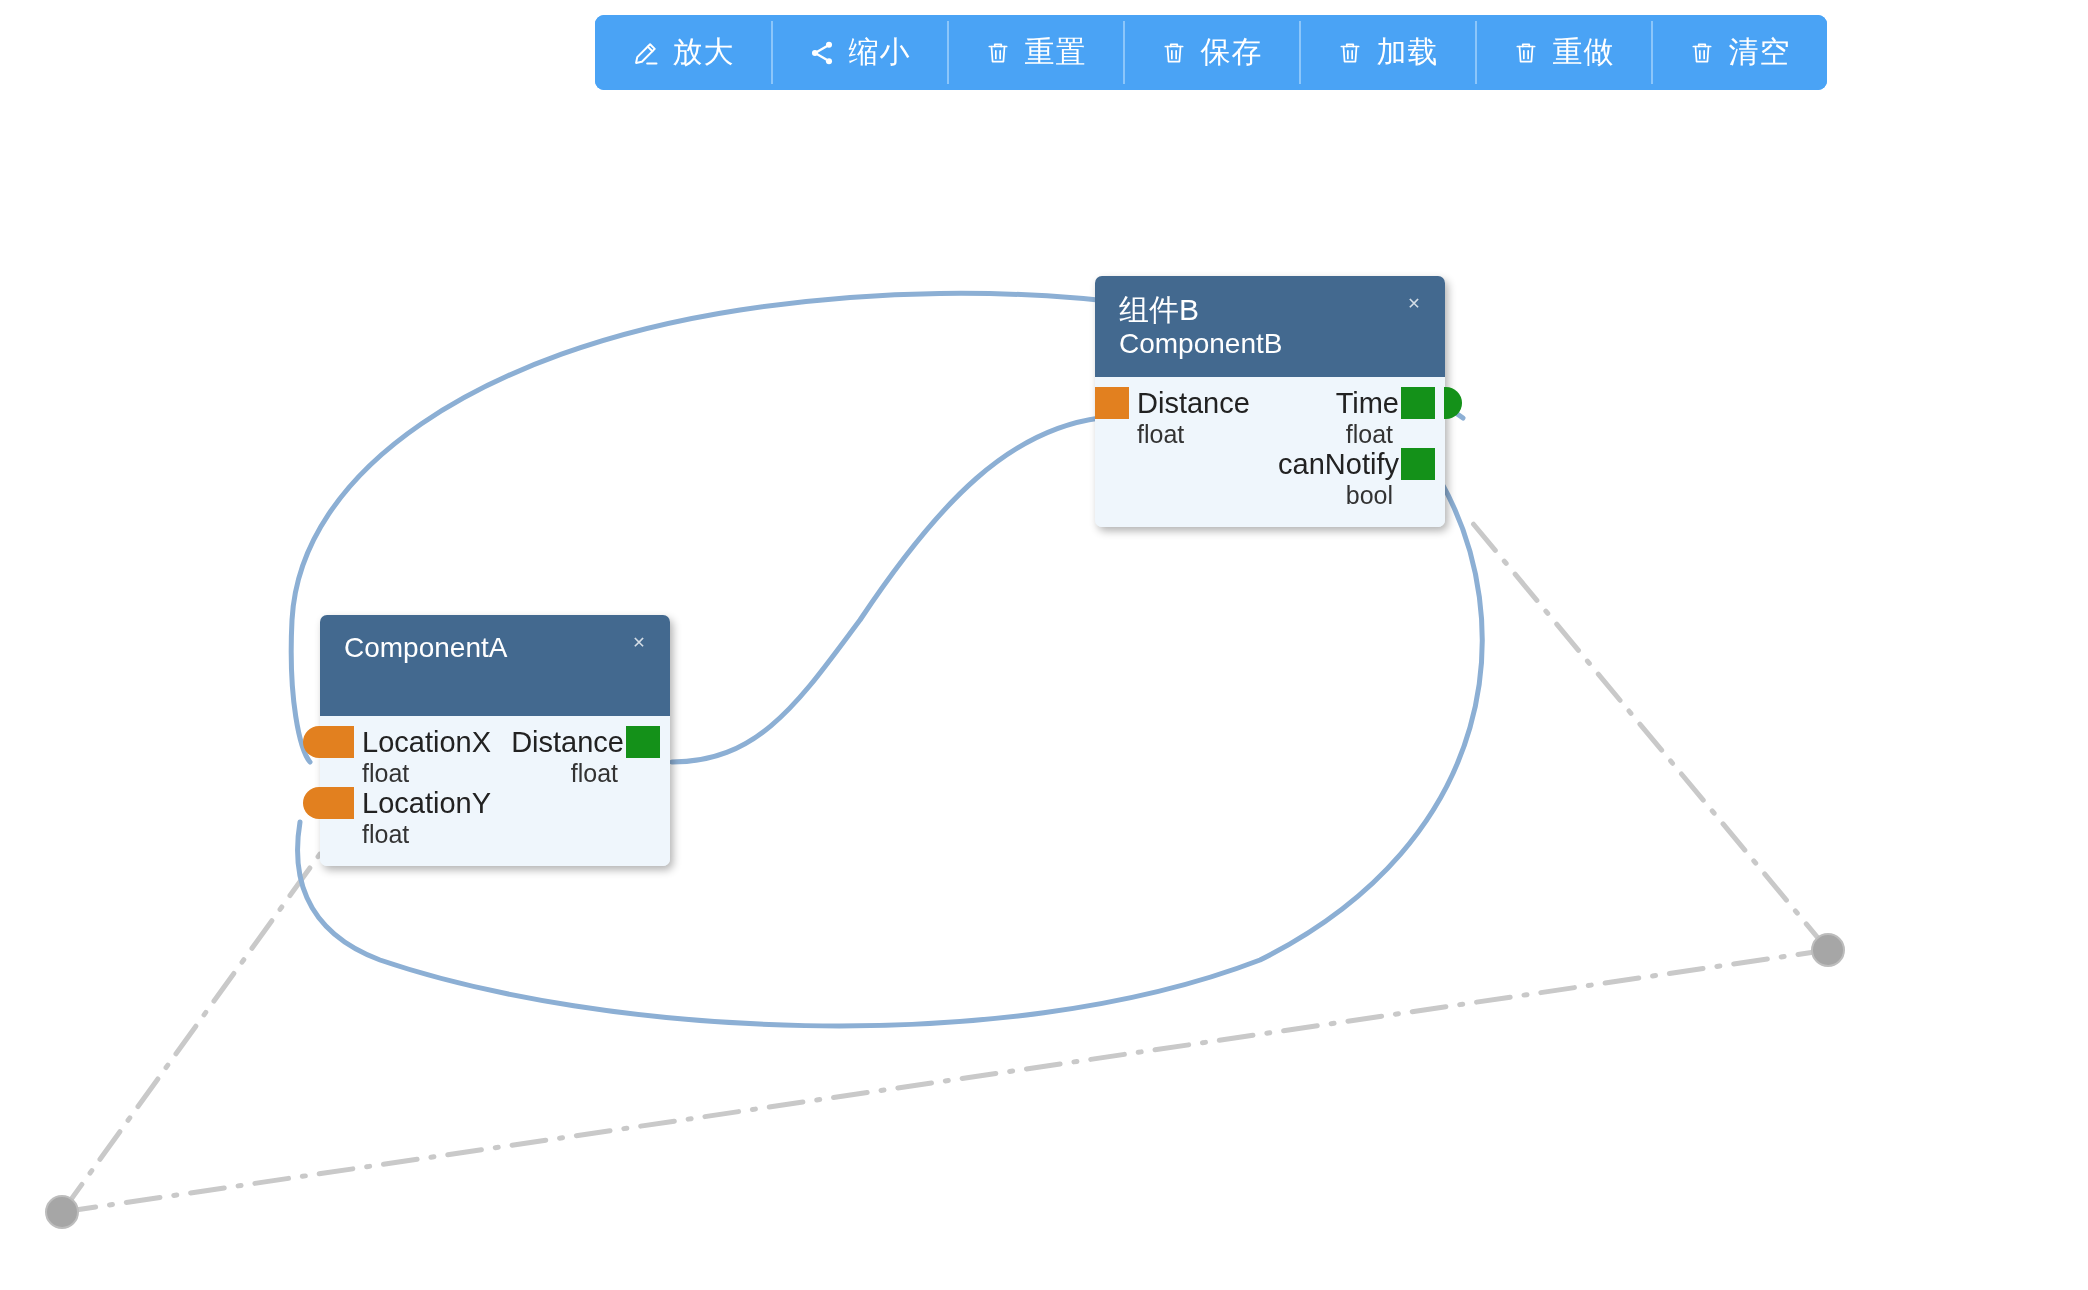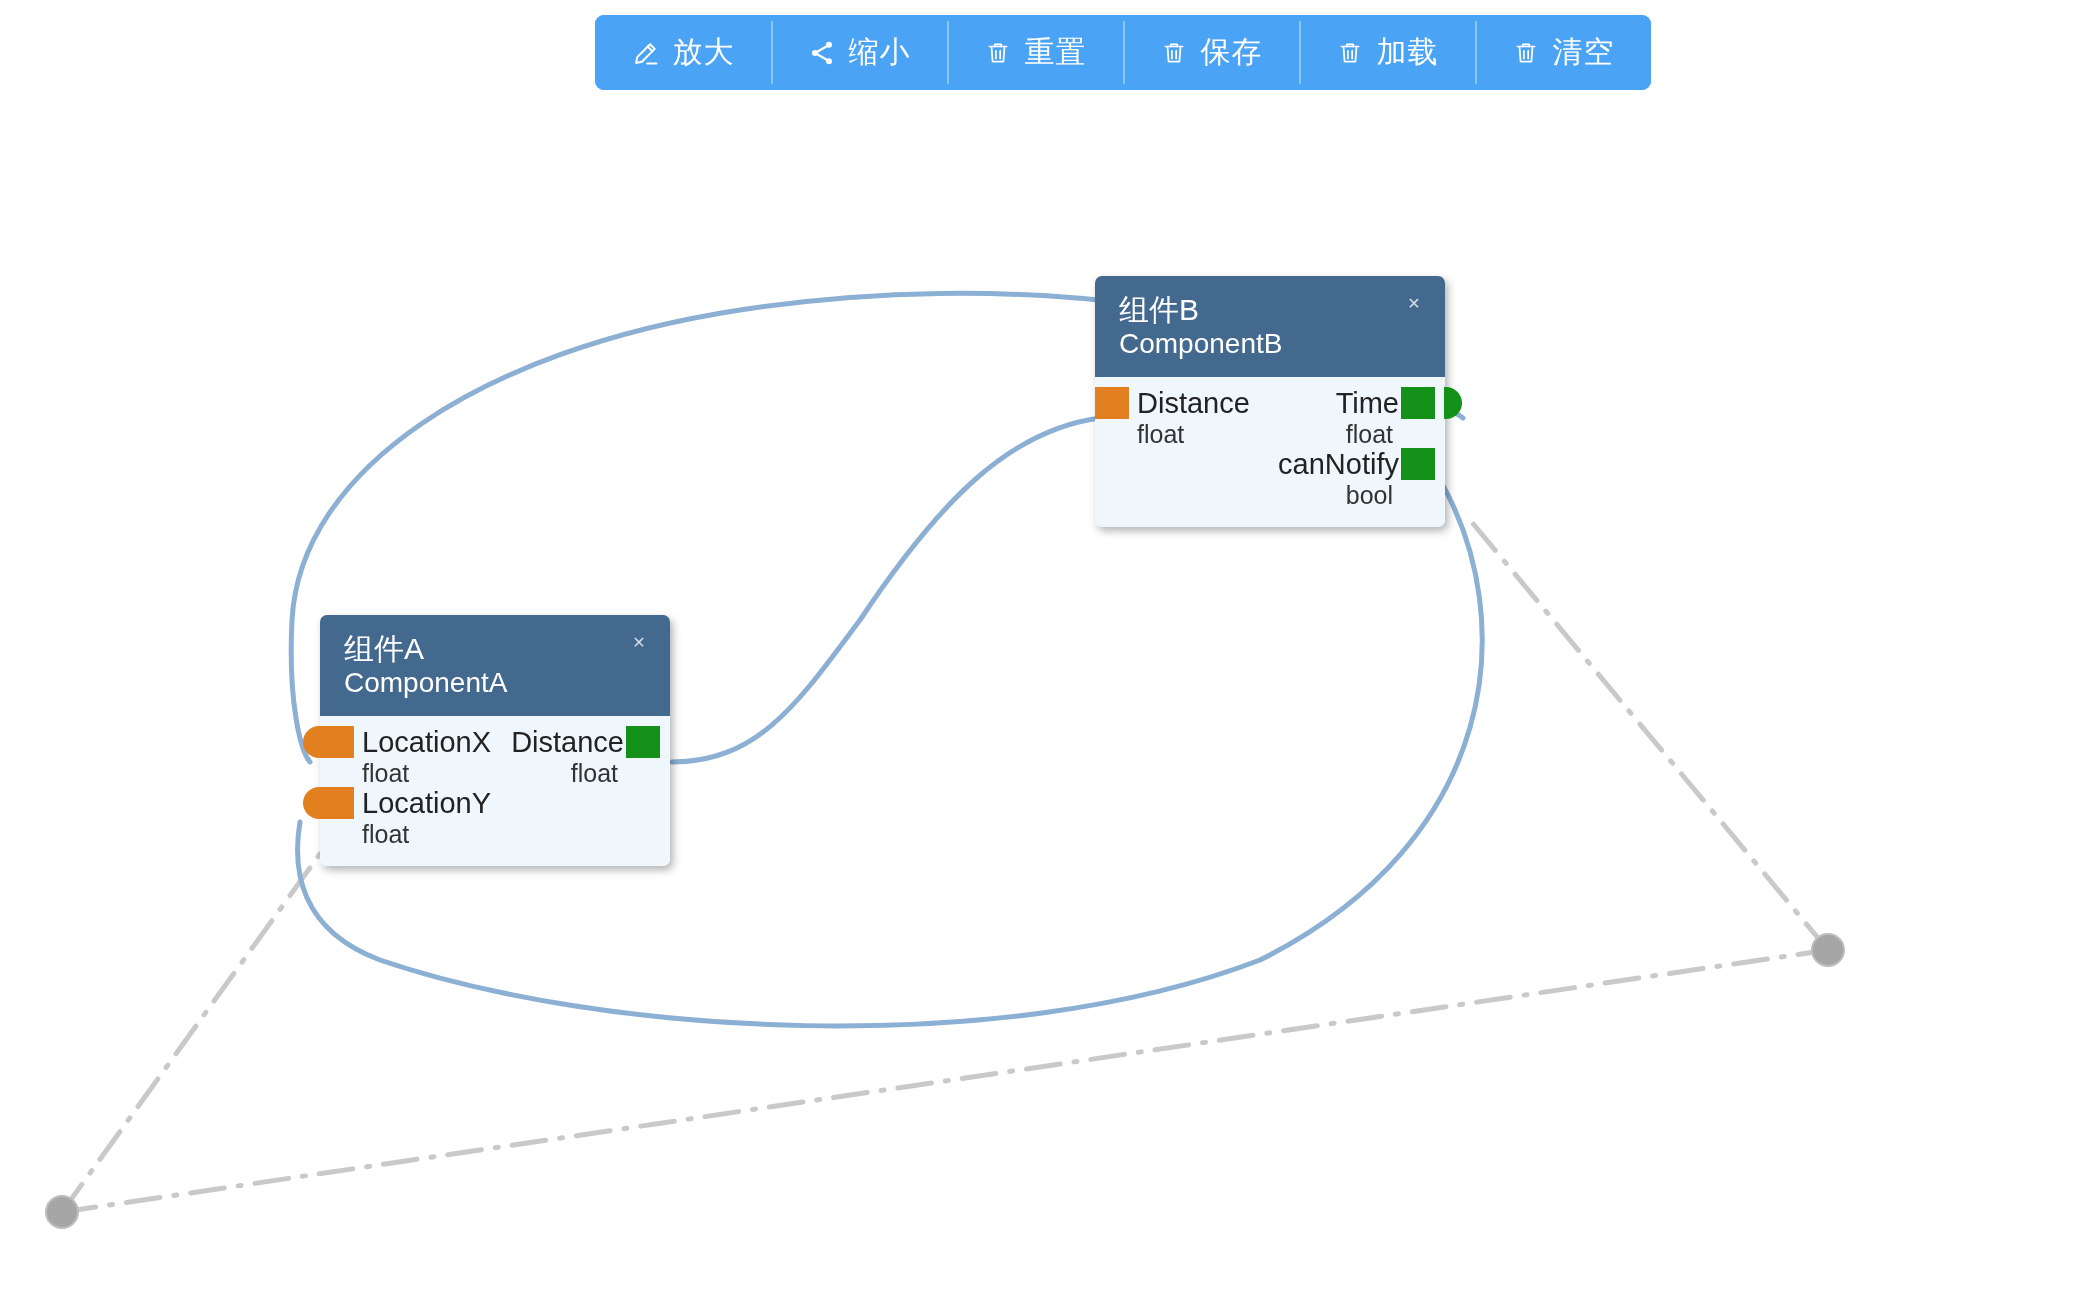--- a/index.html
+++ b/index.html
@@ -230,38 +230,48 @@
           <path d="M4 6h16"></path>
             <path d="M9 6V4h6v2"></path>
           <path d="M6 6l1 14h10l1-14"></path>
           <path d="M10 10v7M14 10v7"></path>
         </svg>
       </span>
       <span class="tool-label">加载</span>
     </div>
 
 
+    <div class="tool-btn">
+      <span class="ticon">
+        <svg width="26" height="28" viewBox="0 0 24 24" fill="none" stroke="#ffffff" stroke-width="1.6" stroke-linecap="round" stroke-linejoin="round">
+          <path d="M4 6h16"></path>
+            <path d="M9 6V4h6v2"></path>
+          <path d="M6 6l1 14h10l1-14"></path>
+          <path d="M10 10v7M14 10v7"></path>
+        </svg>
+      </span>
+      <span class="tool-label">重做</span>
+    </div>
 
     <div class="tool-btn">
       <span class="ticon">
         <svg width="26" height="28" viewBox="0 0 24 24" fill="none" stroke="#ffffff" stroke-width="1.6" stroke-linecap="round" stroke-linejoin="round">
           <path d="M4 6h16"></path>
             <path d="M9 6V4h6v2"></path>
           <path d="M6 6l1 14h10l1-14"></path>
           <path d="M10 10v7M14 10v7"></path>
         </svg>
       </span>
       <span class="tool-label">清空</span>
     </div>
 
   </div>
 
   <div class="node" style="left:320px; top:615px; width:350px;">
     <div class="node-header">
-      <div class="node-title">组件A</div>
       <div class="node-subtitle">ComponentA</div>
       <div class="node-close">✕</div>
     </div>
     <div class="node-body">
 
       <div class="port-row">
         <div class="port-col in">
           <div class="nub left orange" style="top:4px;"></div>
           <div class="port-line">
             <span class="sq orange"></span>

